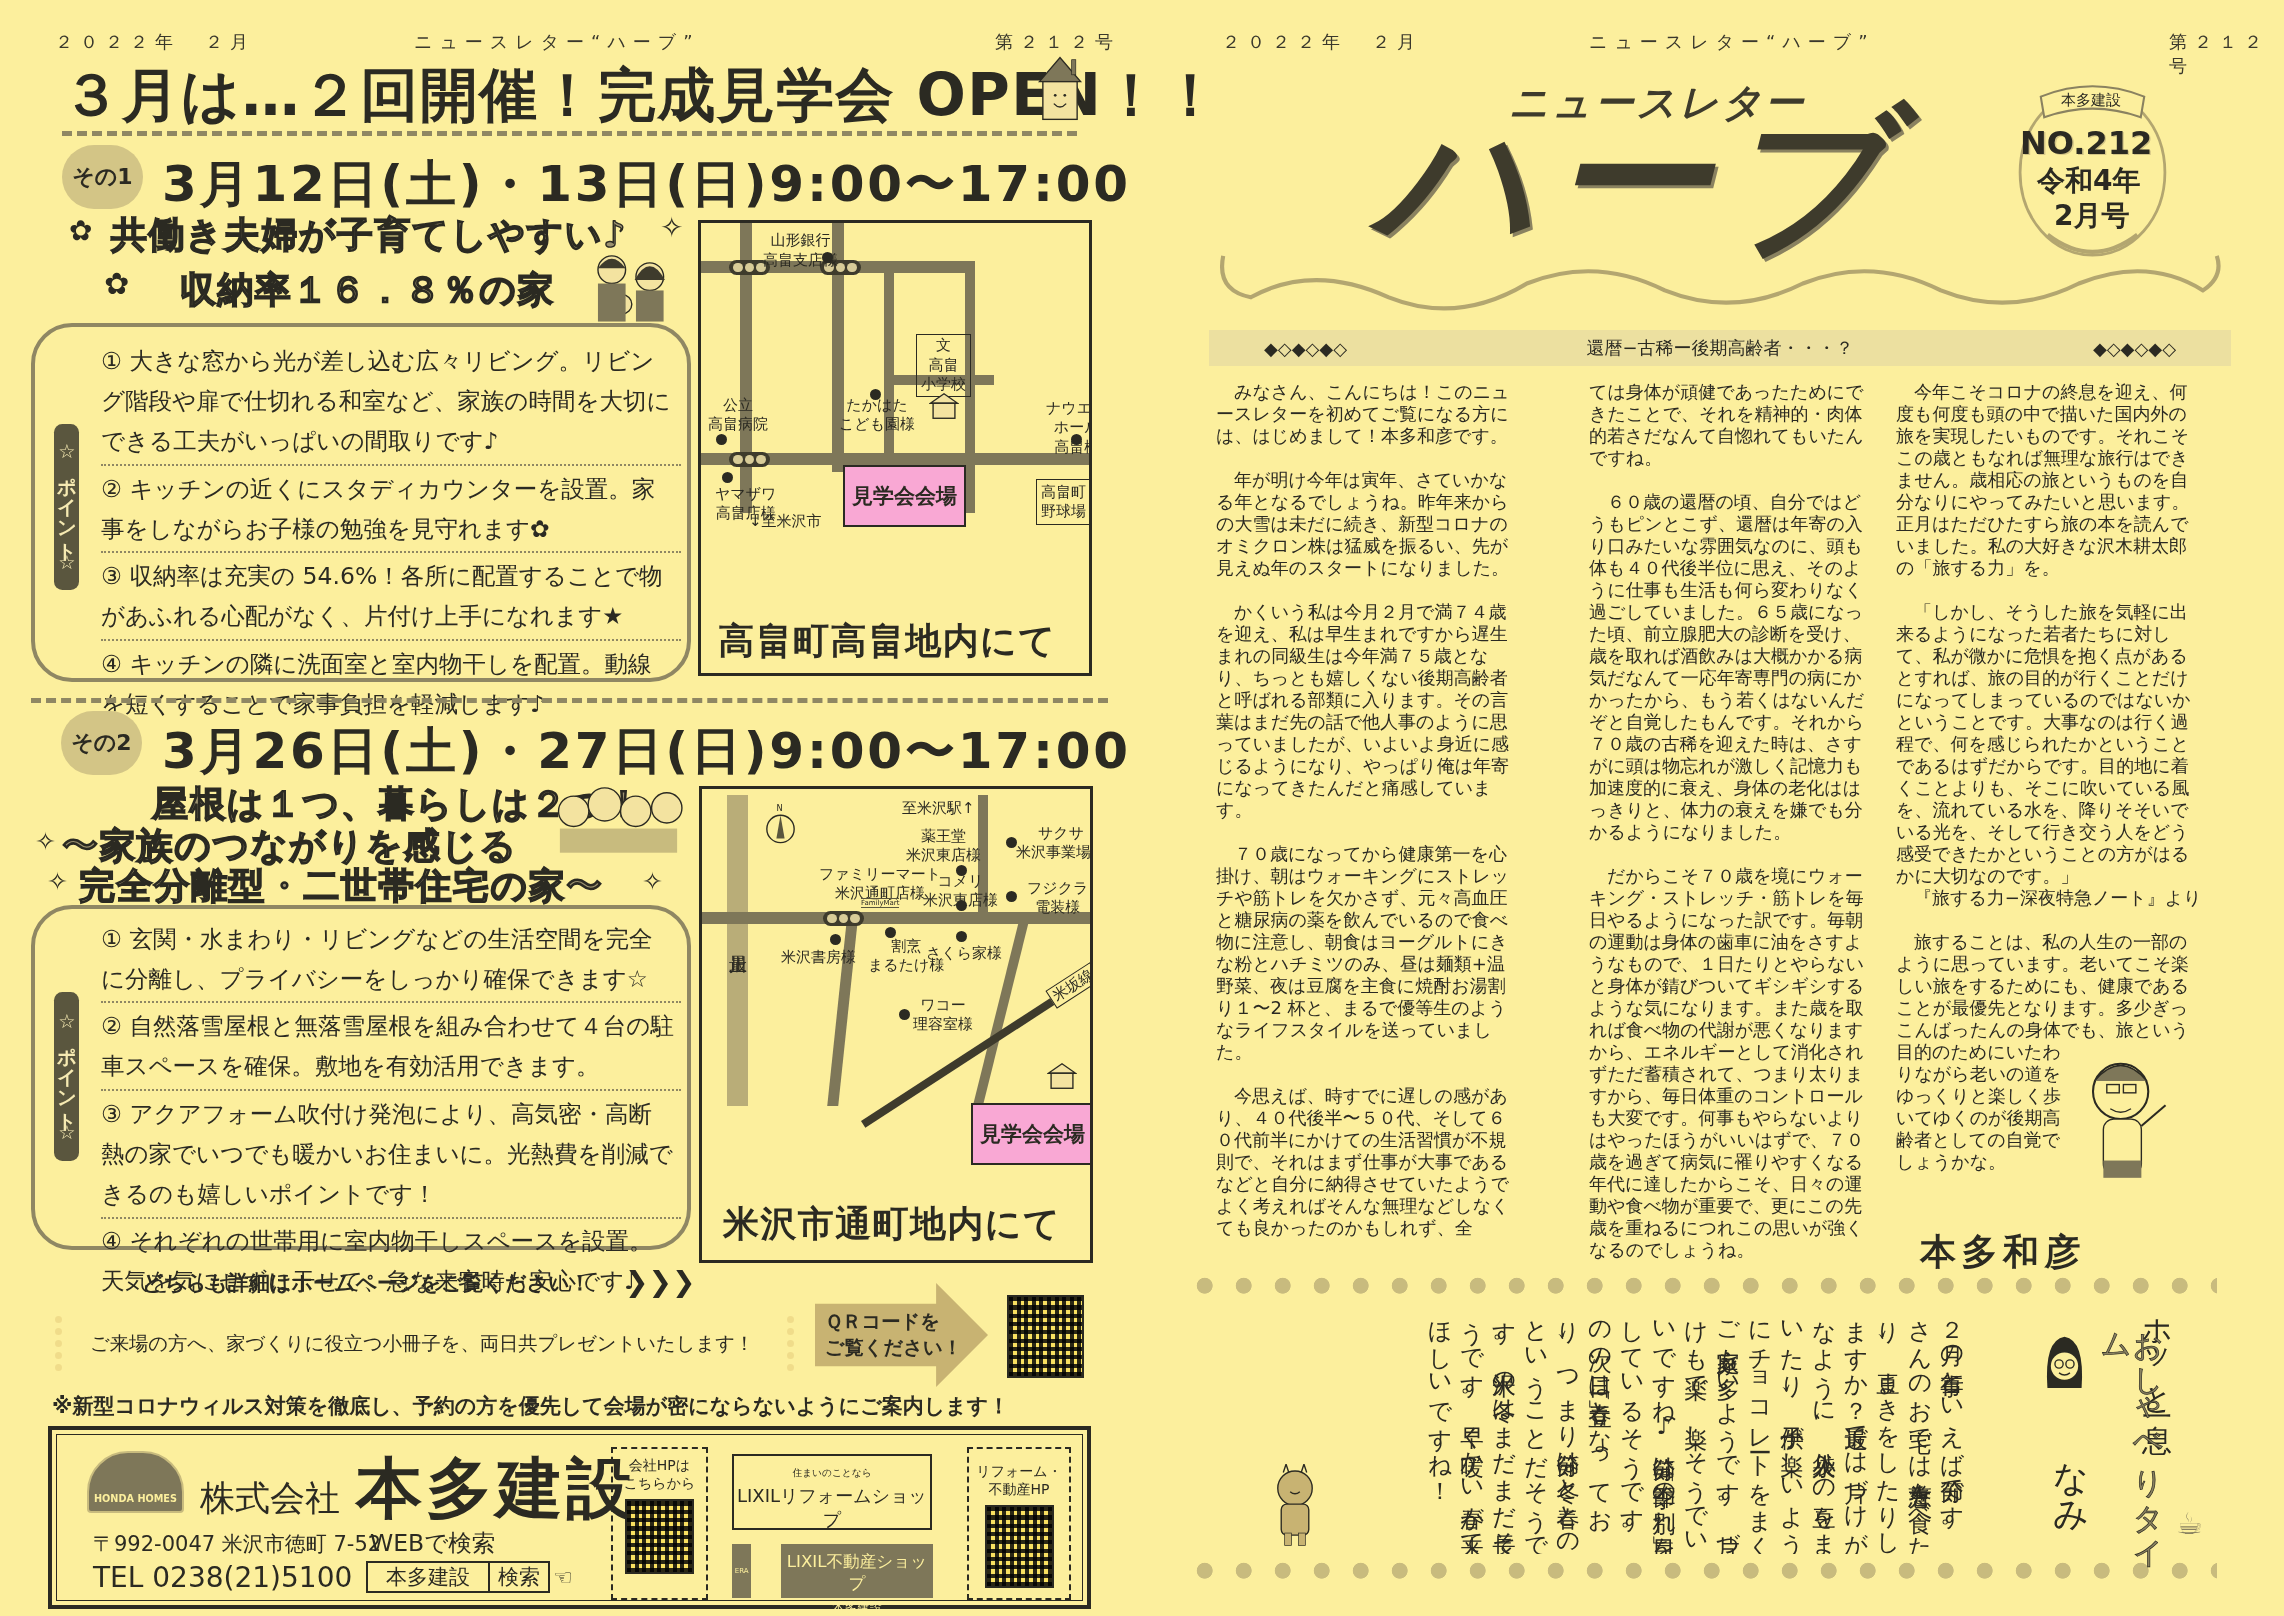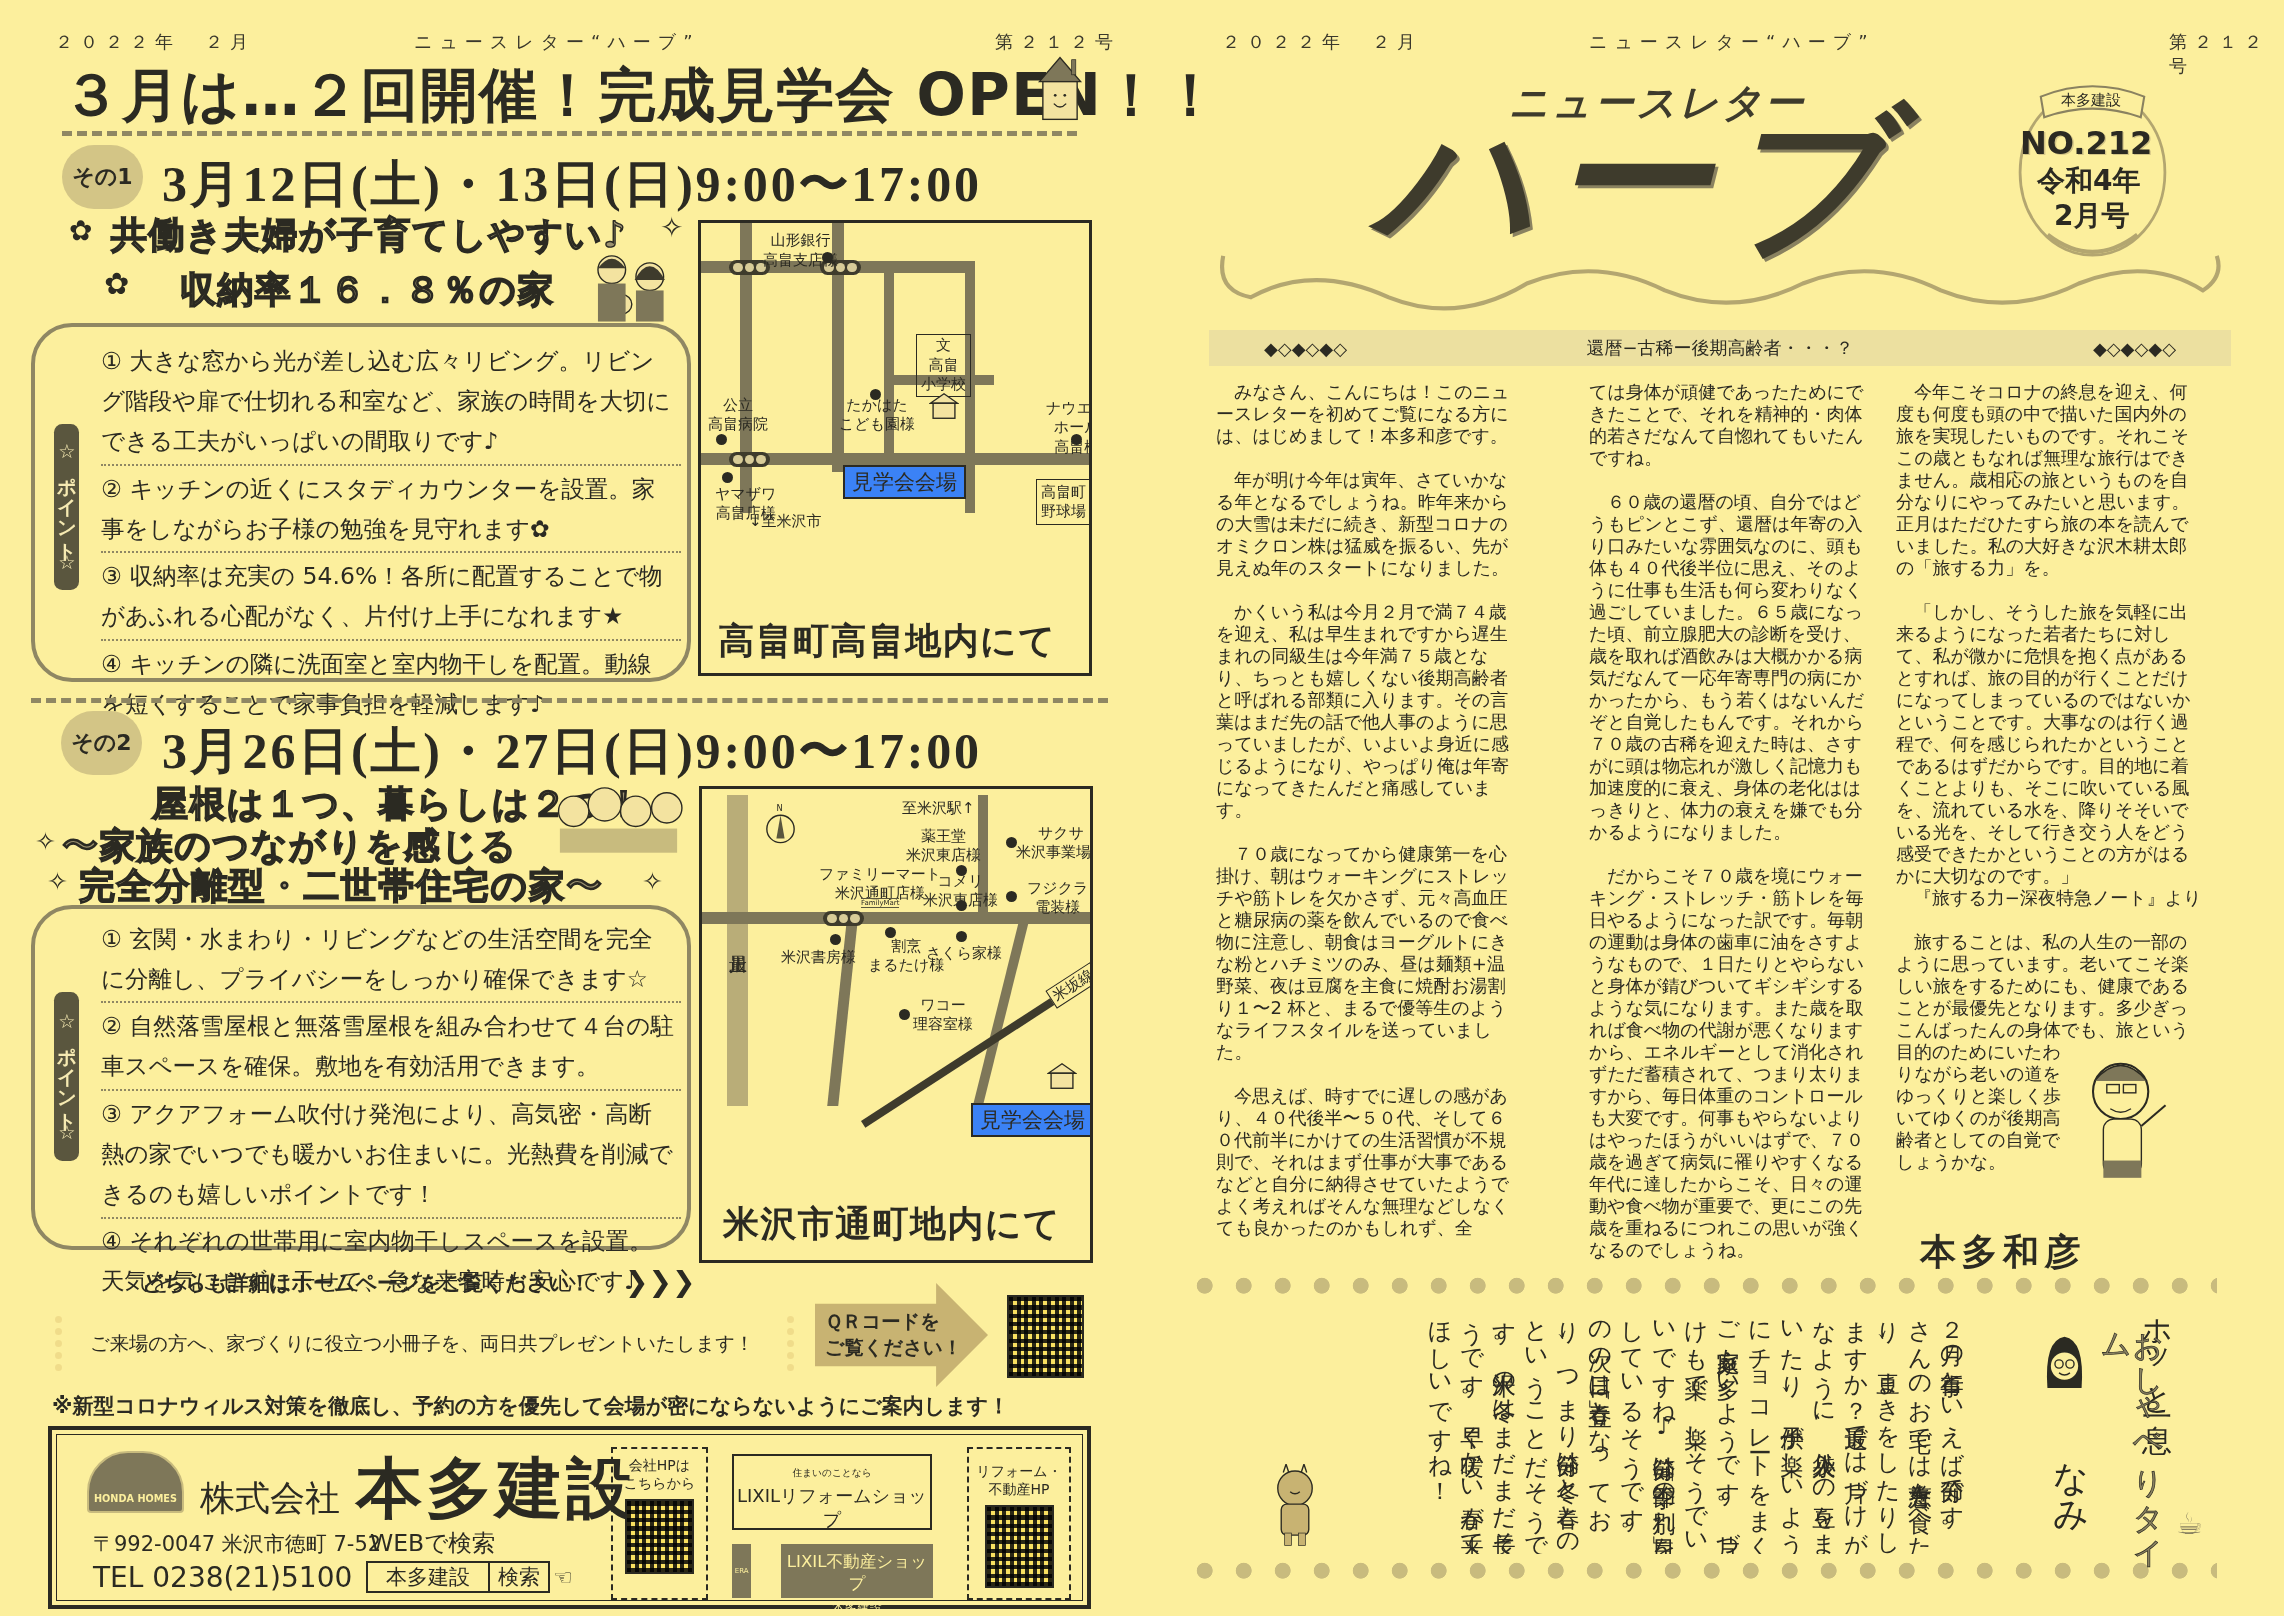--- a/index.html
+++ b/index.html
@@ -4,34 +4,34 @@
 <style>
   * { box-sizing: border-box; margin: 0; padding: 0; }
   html, body { width: 2284px; height: 1616px; overflow: hidden; }
   body { background: #fcef9d; font-family: "DejaVu Sans", sans-serif; color: #2b2a22; position: relative; }
   .abs { position: absolute; }
   .runhead { top: 30px; font-size: 18px; letter-spacing: 7px; color: #3a382c; }
   
   .headline { left: 62px; top: 57px; font-size: 58px; font-weight: bold; letter-spacing: 1.4px; white-space: nowrap; }
   .dashline { height: 7px; border-top: 5.5px dashed #8f8763; }
   .cloud { width: 81px; height: 64px; background: #d3c586; border-radius: 32px; display: flex; align-items: center; justify-content: center; font-weight: bold; font-size: 22px; }
-  .datebig { font-size: 50px; font-weight: bold; white-space: nowrap; letter-spacing: 2.8px; font-family: Liberation Serif, serif; }
+  .datebig { font-size: 50px; font-weight: bold; white-space: nowrap; letter-spacing: 2.8px; }
   .subtitle { font-size: 36px; font-weight: bold; color: #9c9270; -webkit-text-stroke: 1.4px #2b2a22; white-space: nowrap; letter-spacing: 1.4px; }
   .pointbox { border: 4.1px solid #8f8763; border-radius: 41px; background: #fcef9d; }
   .pointtag { width: 25px; background: #5a563e; color: #f6eab2; border-radius: 8.3px; display: flex; flex-direction: column; align-items: center; justify-content: center; font-size: 19.3px; font-weight: bold; line-height: 29px; }
   .pt { font-size: 23.5px; line-height: 40px; padding: 0 7px 0 0; }
   .pt-sep { border-top: 2.8px dotted #8f8763; margin: 2.8px 0; }
   .mapbox { border: 3.5px solid #2b2a22; background: #fcef9d; overflow: hidden; }
   .road { position: absolute; background: #7e7759; }
   .maplabel { position: absolute; font-size: 15px; line-height: 19.3px; text-align: center; white-space: nowrap; }
   .dot { position: absolute; width: 11px; height: 11px; border-radius: 50%; background: #2b2a22; }
   .signal { position: absolute; width: 41px; height: 15px; background: #3e3b2c; border-radius: 7.6px; display: flex; gap: 2.1px; align-items: center; justify-content: center; }
   .signal i { width: 9.7px; height: 9.7px; border-radius: 50%; background: #d8cc98; display: block; }
   .maptitle { position: absolute; font-size: 36px; font-weight: bold; white-space: nowrap; letter-spacing: 1.4px; }
-  .venue { position: absolute; border: 2.1px solid #2b2a22; background: #3b82f6; font-size: 21px; font-weight: normal; padding: 1px 7px; white-space: nowrap; }
+  .venue { position: absolute; border: 2.1px solid #2b2a22; background: #f9a8d4; font-size: 21px; font-weight: bold; padding: 15px 7px; white-space: nowrap; }
   .qr { background: repeating-linear-gradient(90deg,#2b2a22 0 4.1px,#fcef9d 4.1px 7.6px), repeating-linear-gradient(0deg,#2b2a22 0 4.1px,#fcef9d 4.1px 8.3px); background-blend-mode: multiply; border: 2.1px solid #2b2a22; }
   
   .body-col { position: absolute; font-size: 18px; line-height: 22px; white-space: pre-wrap; color: #2b2a22; font-family: "DejaVu Sans", sans-serif; }
   .topicbar { background: #ece0a0; height: 36px; display: flex; align-items: center; justify-content: space-between; padding: 0 55px; font-size: 18px; }
   .teapot-row { position: absolute; height: 18px; background: radial-gradient(circle at 9.7px 9.7px, #c8bb7e 7.6px, transparent 8.3px) 0 0/39px 18px repeat-x; }
   .vert { writing-mode: vertical-rl; font-size: 23.5px; line-height: 32px; font-family: "DejaVu Sans", sans-serif; color: #2b2a22; }
 </style>
 </head>
 <body>
 

